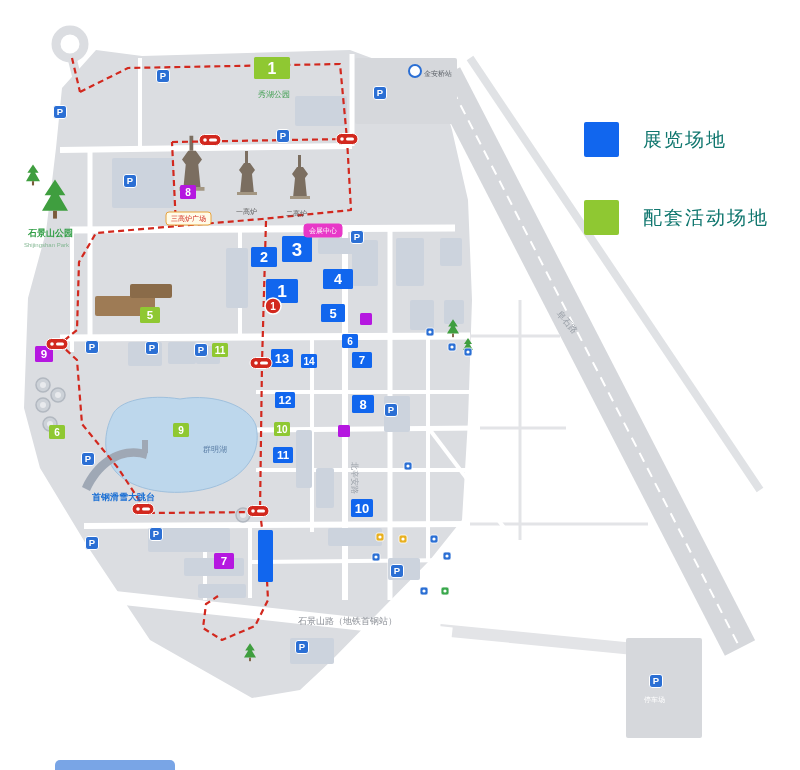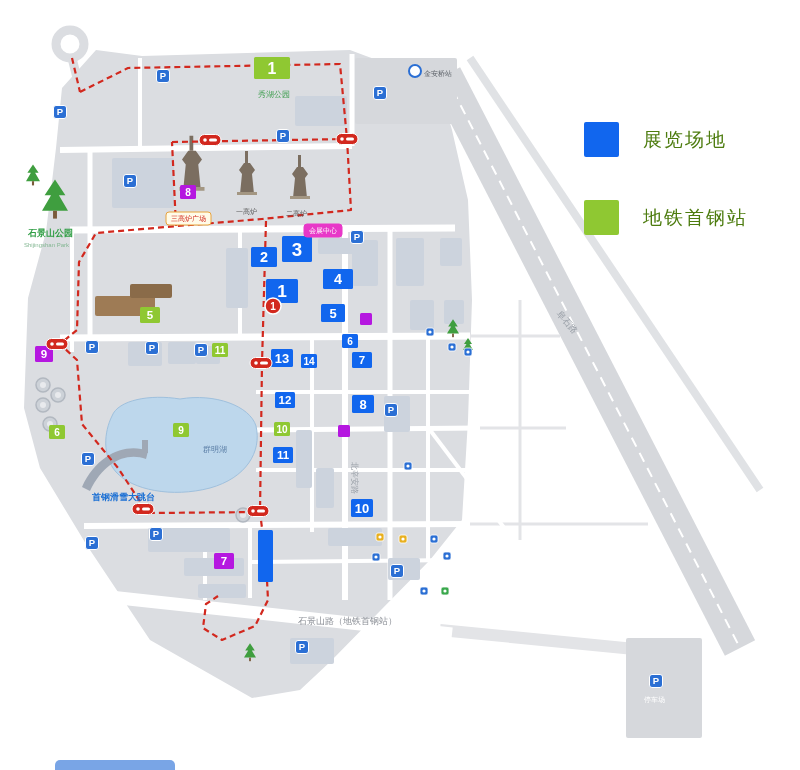--- a/index.html
+++ b/index.html
@@ -3,21 +3,21 @@
 <meta charset="utf-8">
 <style>
   html,body{margin:0;padding:0;background:#fff;}
   body{width:800px;height:770px;font-family:"Liberation Sans","DejaVu Sans",sans-serif;}
   .stage{position:relative;width:800px;height:770px;overflow:hidden;background:#ffffff;}
   #map{position:absolute;left:0;top:0;}
   #map text{font-family:"Liberation Sans","DejaVu Sans",sans-serif;}
   .legend{position:absolute;left:584px;top:122px;display:flex;flex-direction:column;gap:43px;}
   .legend-item{display:flex;align-items:center;gap:24px;}
   .swatch{width:35px;height:35px;border-radius:2px;display:inline-block;flex:0 0 auto;}
-  .legend-label{font-size:19px;color:#4d7c0f;letter-spacing:2px;white-space:nowrap;}
+  .legend-label{font-size:19px;color:#0f766e;letter-spacing:2px;white-space:nowrap;}
   .strip{position:absolute;left:55px;top:760px;width:120px;height:10px;background:#79a5e6;border-radius:5px 5px 0 0;}
 </style>
 </head>
 <body>
 
 <div class="stage">
   <svg id="map" width="800" height="770" viewBox="0 0 800 770">
       <g>
         <path d="M62,88 L96,50 L142,56 L350,50 L366,56 L438,82 L452,130 L468,200 L472,300 L468,420 L462,520 L430,560 L330,662 L300,690 L252,698 L150,640 L86,544 L40,468 L24,408 L28,298 L46,232 L56,148 Z" fill="#dbdde1"></path>
         <circle cx="70" cy="44" r="14" fill="none" stroke="#dbdde1" stroke-width="9"></circle>
@@ -414,18 +414,18 @@
       </g>
     </svg>
 
   <div class="legend">
     <div class="legend-item">
       <span class="swatch" style="background: rgb(17, 102, 238);"></span>
       <span class="legend-label">展览场地</span>
     </div>
     <div class="legend-item">
       <span class="swatch" style="background: rgb(143, 200, 50);"></span>
-      <span class="legend-label">地铁首钢站</span>
+      <span class="legend-label">配套活动场地</span>
     </div>
   </div>
 
   <div class="strip"></div>
 </div>
 
 </body></html>

